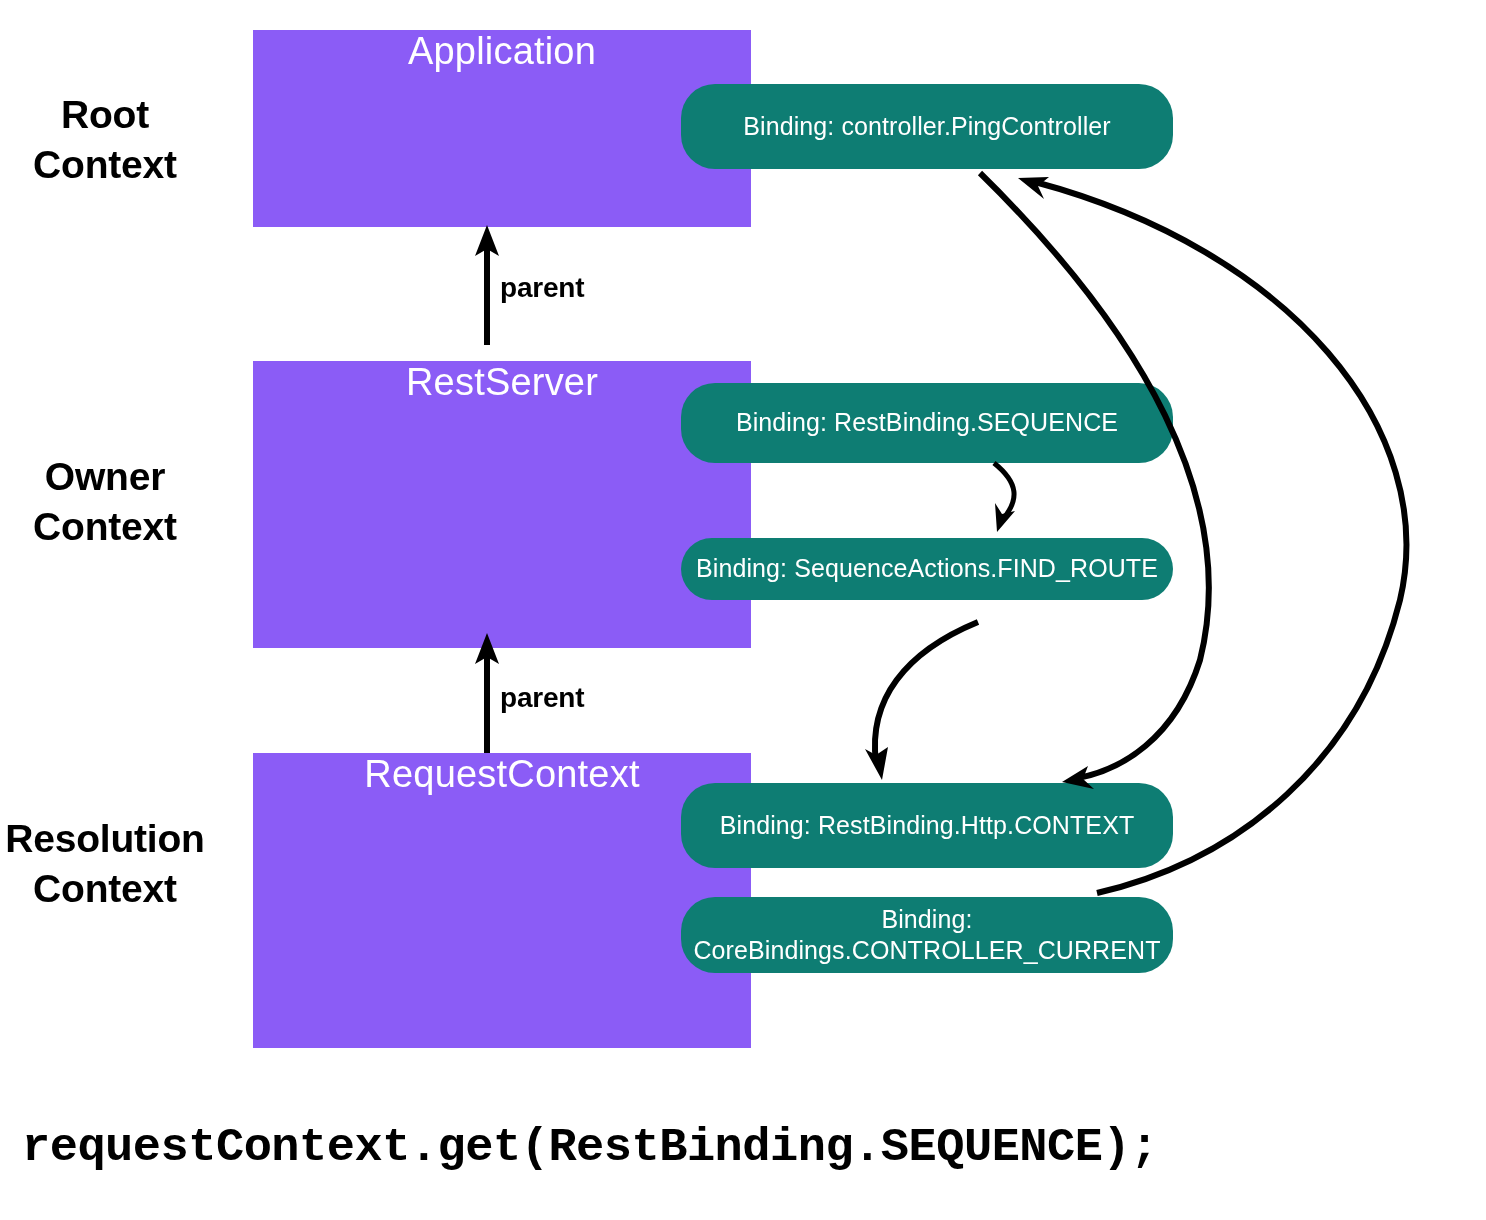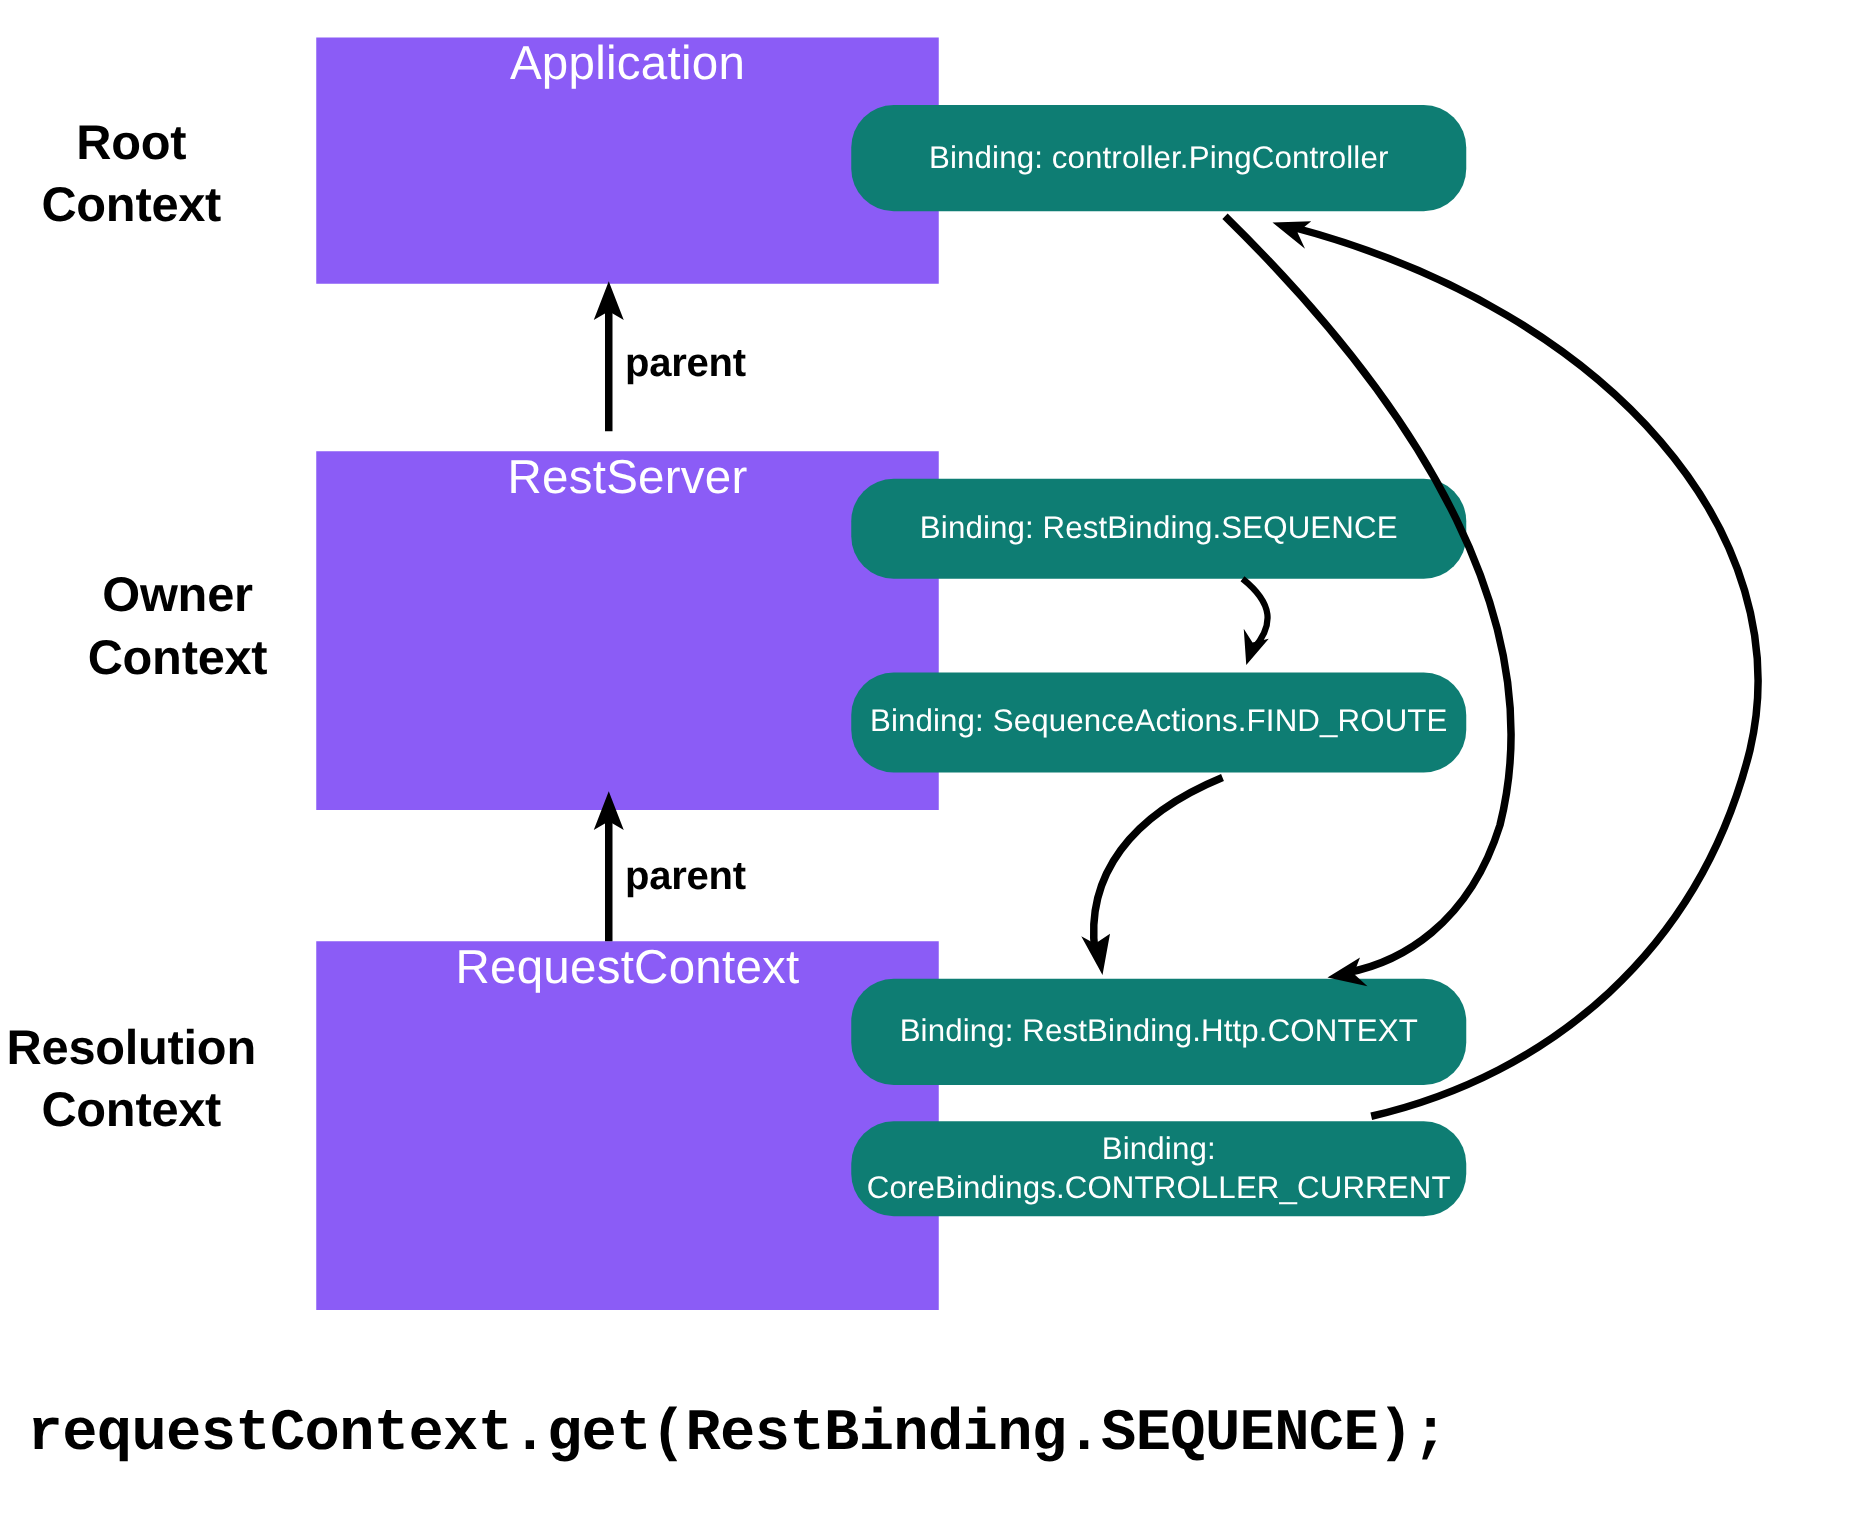--- a/index.html
+++ b/index.html
@@ -68,21 +68,21 @@
     line-height: 1.25;
     text-align: center;
     white-space: pre-line;
     letter-spacing: 0.1px;
   }
 
   
   .edge-label {
     position: absolute;
     font-weight: bold;
-    font-size: 32px;
+    font-size: 28px;
     color: #000000;
     letter-spacing: -0.2px;
   }
 
   
   .code-caption {
     position: absolute;
     font-family: "Liberation Mono", "DejaVu Sans Mono", monospace;
     font-weight: bold;
     font-size: 47px;
@@ -116,21 +116,21 @@
   }
 </style>
 </head>
 <body>
 
 <div id="canvas">
 
   <div class="tier-label" style="left:0px; top:90px; width:210px;">Root
 Context</div>
 
-  <div class="tier-label" style="left:12px; top:452px; width:210px;padding-left:25px;">Owner
+  <div class="tier-label" style="left:0px; top:452px; width:210px;">Owner
 Context</div>
 
   <div class="tier-label" style="left:0px; top:814px; width:210px;">Resolution
 Context</div>
 
   <div class="ctx-box" style="left:253px; top:30px; width:498px; height:197px;">
     <span class="ctx-box-title">Application</span>
   </div>
 
   <div class="ctx-box" style="left:253px; top:345px; width:498px; height:287px;margin-top:16px;">
@@ -142,21 +142,21 @@
   </div>
 
   <div class="pill" style="left:681px; top:84px; width:492px; height:85px;">
     <span class="pill-label">Binding: controller.PingController</span>
   </div>
 
   <div class="pill" style="left:681px; top:383px; width:492px; height:80px;">
     <span class="pill-label">Binding: RestBinding.SEQUENCE</span>
   </div>
 
-  <div class="pill" style="left:681px; top:538px; width:492px; height:80px;">
+  <div class="pill" style="left:681px; top:538px; width:492px; height:62px;">
     <span class="pill-label">Binding: SequenceActions.FIND_ROUTE</span>
   </div>
 
   <div class="pill" style="left:681px; top:783px; width:492px; height:85px;">
     <span class="pill-label">Binding: RestBinding.Http.CONTEXT</span>
   </div>
 
   <div class="pill" style="left:681px; top:897px; width:492px; height:76px;">
     <span class="pill-label">Binding:
 CoreBindings.CONTROLLER_CURRENT</span>

